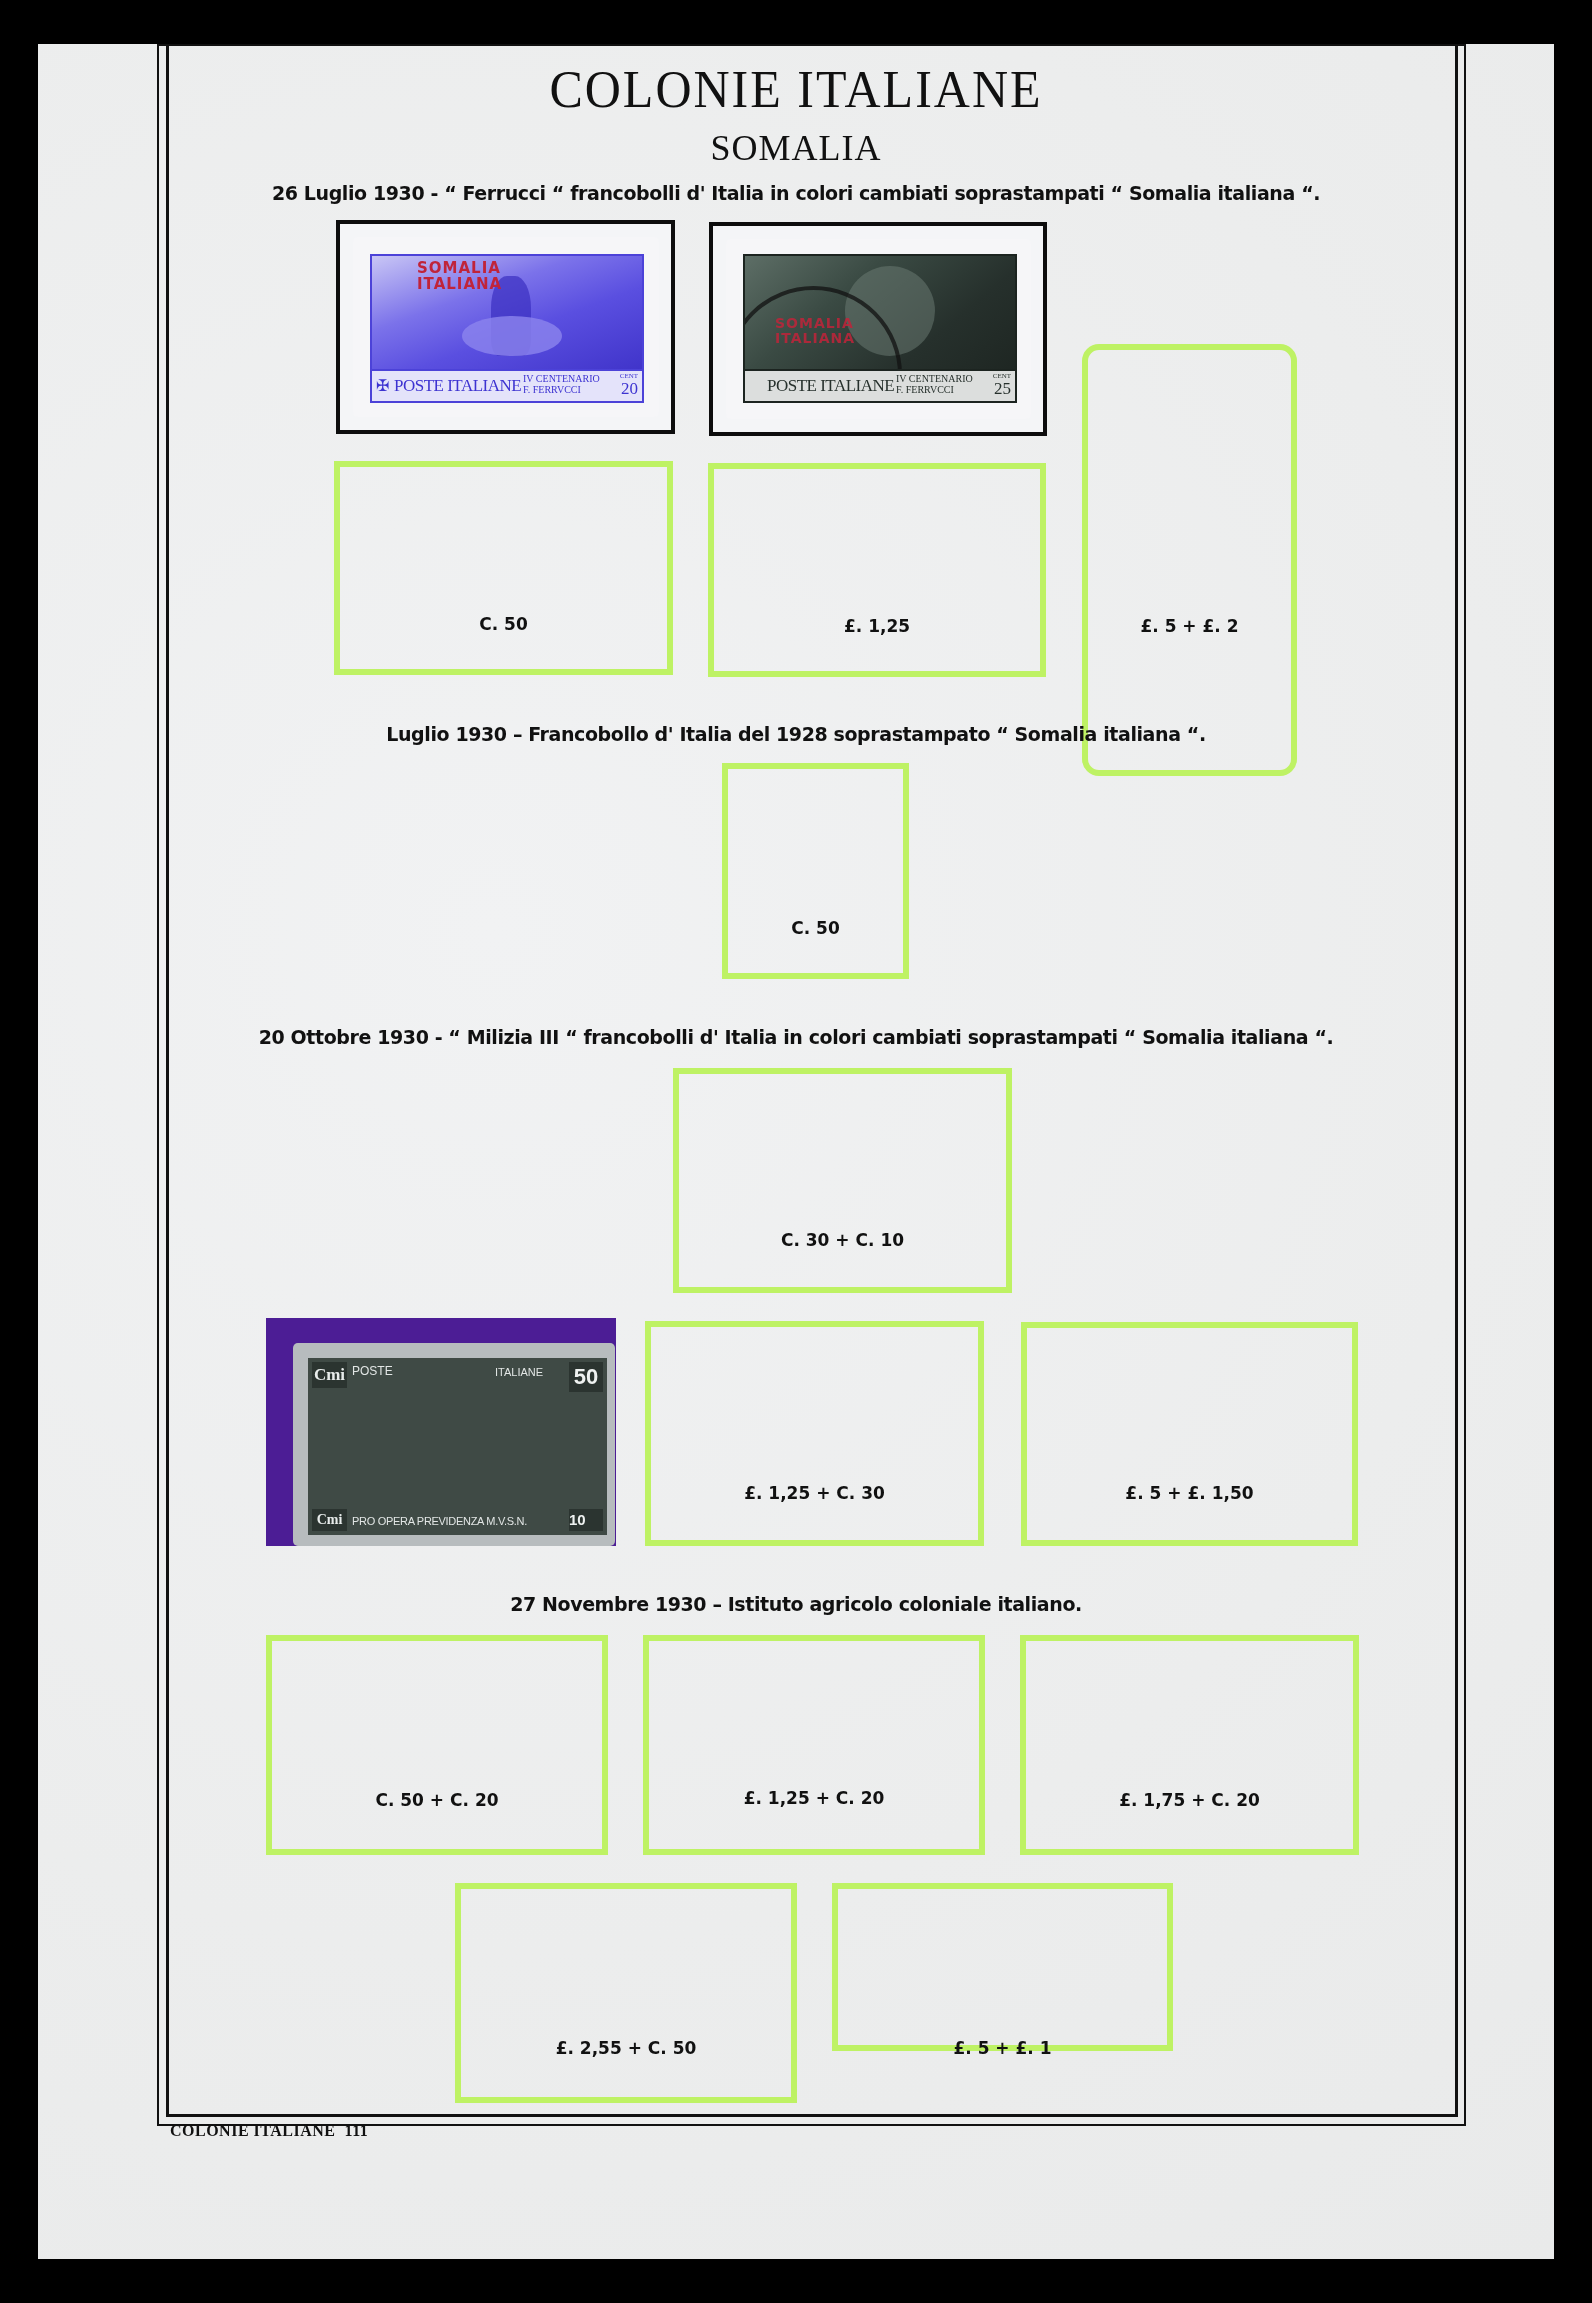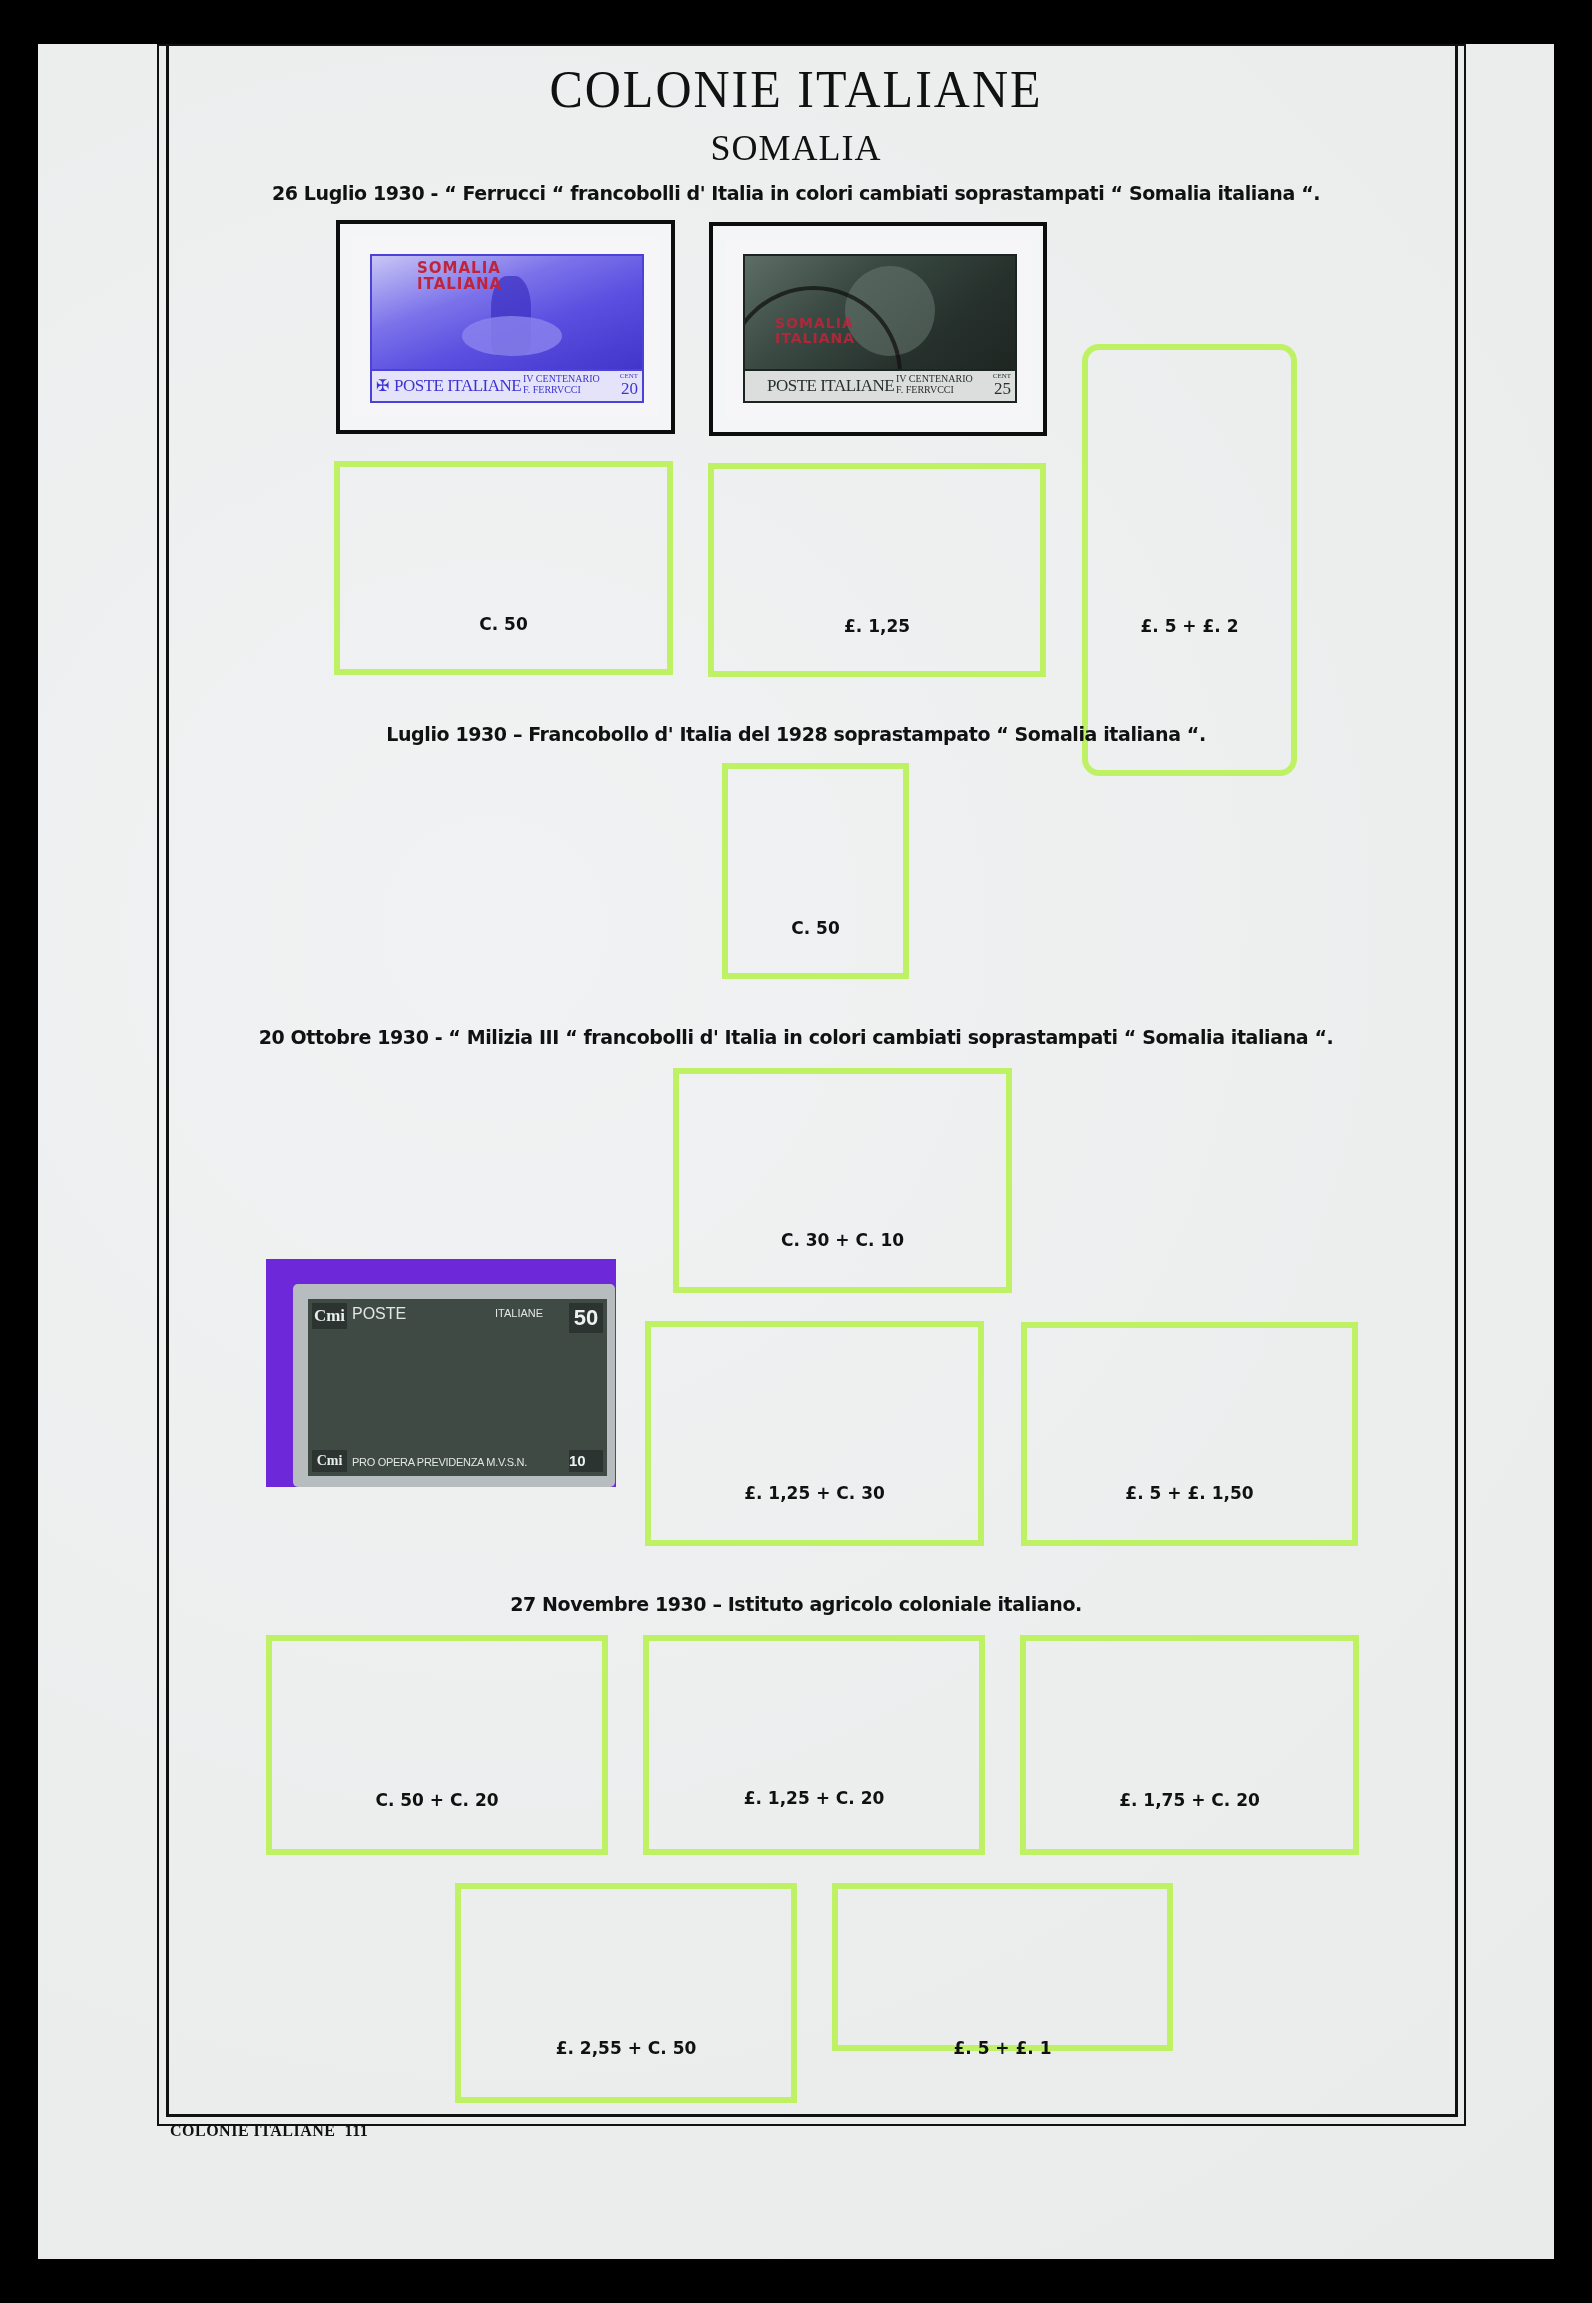--- a/index.html
+++ b/index.html
@@ -123,25 +123,25 @@
 <div class="caption" style="top:723px;">Luglio 1930 – Francobollo d' Italia del 1928 soprastampato “ Somalia italiana “.</div>
 <div class="box" style="left:722px;top:763px;width:187px;height:216px;">
   <span class="val" style="top:149px;">C. 50</span>
 </div>
 
 <div class="caption" style="top:1026px;">20 Ottobre 1930 - “ Milizia III “ francobolli d' Italia in colori cambiati soprastampati “ Somalia italiana “.</div>
 <div class="box" style="left:645px;top:1068px;width:339px;height:225px;margin-left:28px;">
   <span class="val" style="top:156px;">C. 30 + C. 10</span>
 </div>
 
-<div style="position:absolute;left:266px;top:1259px;width:350px;height:228px;background:#6d28d9;">
+<div style="position:absolute;left:266px;top:1318px;width:350px;height:228px;background:#4c1d95;">
   <div class="stamp-perf" style="left:30px;top:28px;width:316px;height:197px;background:#b7bcbe;box-shadow:0 0 0 3px #b7bcbe;"></div>
   <div class="stamp-design" style="left:42px;top:40px;width:299px;height:177px;background:#3f4a45;">
     <div style="position:absolute;left:4px;top:4px;width:35px;height:26px;background:#2b3430;color:#e8eceb;font-family:'Liberation Serif',serif;font-weight:bold;font-size:17px;text-align:center;line-height:26px;">Cmi</div>
-    <div style="position:absolute;left:44px;top:6px;color:#e2e6e5;font-size:16px;font-family:'Liberation Sans',sans-serif;text-align:center;">POSTE</div>
+    <div style="position:absolute;left:44px;top:6px;color:#e2e6e5;font-size:12px;font-family:'Liberation Sans',sans-serif;text-align:center;">POSTE</div>
     <div style="position:absolute;left:187px;top:8px;color:#e2e6e5;font-size:11px;font-family:'Liberation Sans',sans-serif;">ITALIANE</div>
     <div style="position:absolute;right:4px;top:4px;width:34px;height:30px;background:#2b3430;color:#eef1f0;font-family:'Liberation Sans',sans-serif;font-weight:bold;font-size:22px;text-align:center;line-height:30px;">50</div>
     <div style="position:absolute;left:4px;bottom:4px;width:35px;height:22px;background:#2b3430;color:#e8eceb;font-family:'Liberation Serif',serif;font-weight:bold;font-size:14px;text-align:center;line-height:22px;">Cmi</div>
     <div style="position:absolute;left:44px;bottom:8px;color:#e2e6e5;font-size:11px;font-family:'Liberation Sans',sans-serif;letter-spacing:-0.3px;">PRO OPERA PREVIDENZA M.V.S.N.</div>
     <div style="position:absolute;right:4px;bottom:4px;width:34px;height:22px;background:#2b3430;color:#eef1f0;font-family:'Liberation Sans',sans-serif;font-weight:bold;font-size:15px;text-align:left;line-height:22px;">10</div>
   </div>
 </div>
 
 <div class="box" style="left:645px;top:1321px;width:339px;height:225px;">
   <span class="val" style="top:156px;">£. 1,25 + C. 30</span>

